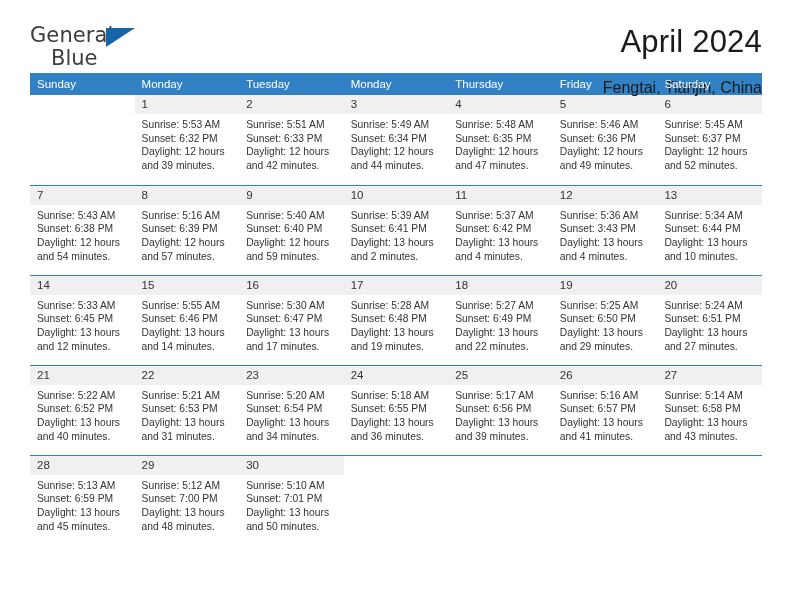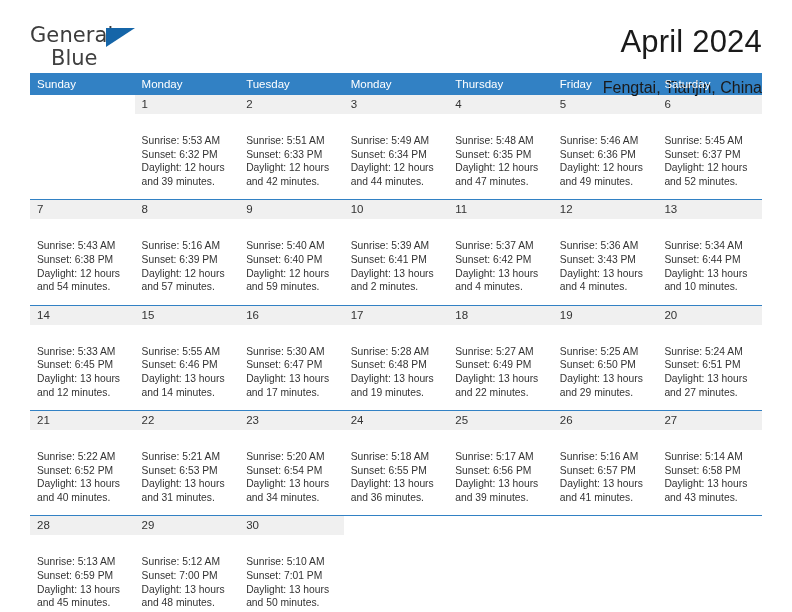--- a/index.html
+++ b/index.html
@@ -119,21 +119,21 @@
     background: #f0f0f0;
     font-size: 11.5px;
     color: #333333;
     padding: 3px 0 3px 7px;
     line-height: 13px;
     height: 19px;
   }
   .daycell.blank .daynum { background: #ffffff; }
 
   .daybody {
-    padding: 20px 6px 0 7px;
+    padding: 4px 6px 0 7px;
     font-size: 10.3px;
     line-height: 13.7px;
     color: #333333;
   }
   .daybody div { white-space: nowrap; }
 </style>
 </head>
 <body>
 
 <div class="page">

